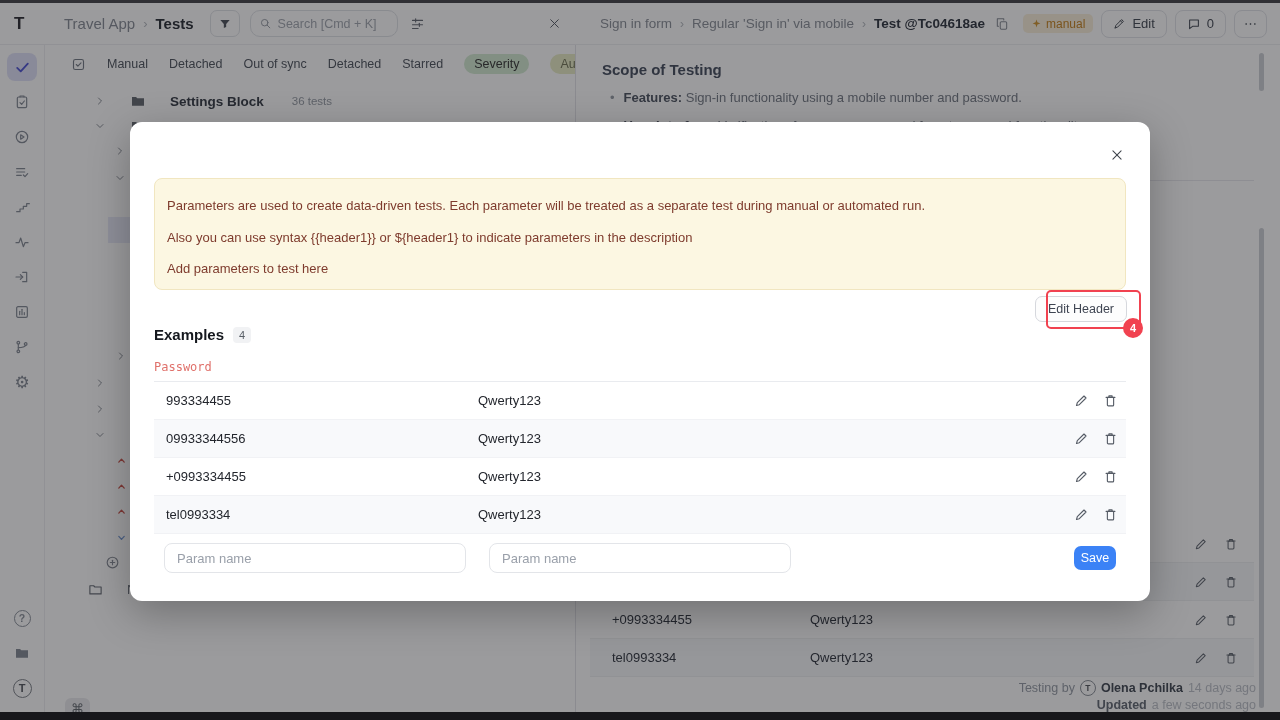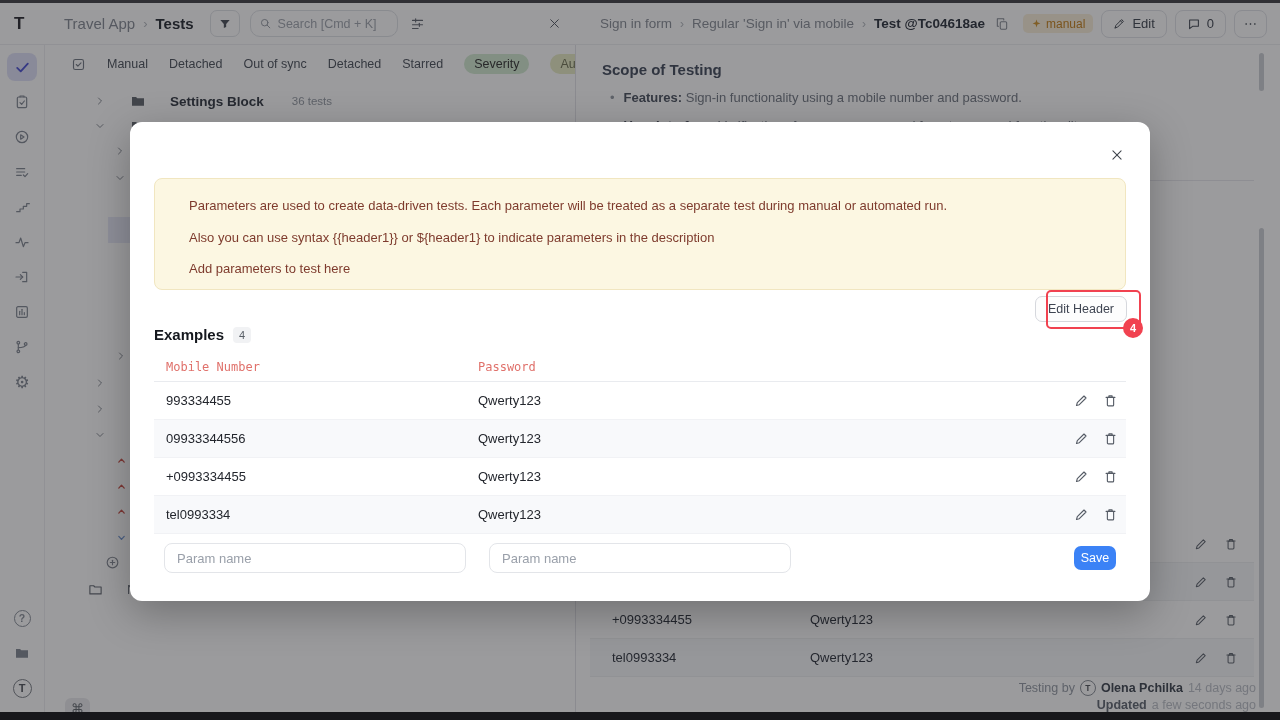--- a/index.html
+++ b/index.html
@@ -83,21 +83,21 @@
   .meta .dim { color:#c0c4cb; }
   .meta .upd { font-weight:700; color:#6a707a; }
   .avatar { width:16px; height:16px; border:1.4px solid #8f949c; border-radius:50%; font-size:8.5px; font-weight:800; color:#5c6066; display:flex; align-items:center; justify-content:center; }
   .sb { position:absolute; right:16px; width:5px; border-radius:3px; background:#cfd2d7; }
 
   
   .overlay { left:0; top:0; width:1280px; height:720px; background:rgba(5,6,10,0.40); z-index:10; }
   .modal { left:130px; top:122px; width:1020px; height:479px; background:#fff; border-radius:12px; box-shadow:0 12px 42px rgba(0,0,0,.28); z-index:20; }
   .m-title { left:24px; top:15px; font-size:18px; font-weight:700; color:#2b3852;margin-top:41px; }
   .m-close { right:22px; top:22px; color:#3e434b; width:22px; height:22px; display:flex; align-items:center; justify-content:center; }
-  .m-info { left:24px; top:56px; width:972px; height:112px; background:#fcf7e2; border:1px solid #f1e6c0; border-radius:8px; padding:19px 34px; }
+  .m-info { left:24px; top:56px; width:972px; height:112px; background:#fcf7e2; border:1px solid #f1e6c0; border-radius:8px; padding:19px 12px; }
   .m-info p { font-size:13px; color:#7e3b2d; margin-bottom:16.5px; }
   .m-editheader { right:23px; top:174px; height:26px; padding:0 12px; border:1px solid #d6d8dd; border-radius:7px; background:#fdfdfd; font-size:12.5px; color:#3f4552; font-family:"Liberation Sans",sans-serif; }
   .m-examples { left:24px; top:204px; display:flex; align-items:center; gap:9px; }
   .m-examples .ttl { font-size:15px; font-weight:800; color:#15181e; }
   .m-examples .cntb { background:#f1f2f4; border-radius:4px; padding:2px 6px; font-size:11px; color:#585e66; }
   .m-table { left:24px; top:230px; width:972px; }
   .mt-head { display:flex; height:30px; align-items:center; font-family:"DejaVu Sans Mono", monospace; font-size:12px; color:#e0716b; border-bottom:1px solid #e9ebef; }
   .mt-c1 { width:324px; padding-left:12px; }
   .mt-c2 { flex:1; }
   .mt-row { display:flex; height:38px; align-items:center; font-size:13px; color:#23262d; border-bottom:1px solid #f1f2f5; }
@@ -514,21 +514,20 @@
     <p>Also you can use syntax {{header1}} or ${header1} to indicate parameters in the description</p>
     <p>Add parameters to test here</p>
   </div>
   <button class="abs m-editheader">Edit Header</button>
   <div class="abs m-examples">
     <span class="ttl">Examples</span>
     <span class="cntb">4</span>
   </div>
   <div class="abs m-table">
     <div class="mt-head">
-      <span class="mt-c1">Mobile Number</span>
       <span class="mt-c2">Password</span>
     </div>
     <div class="mt-row" style="background:#fff;">
       <span class="mt-c1">993334455</span>
       <span class="mt-c2">Qwerty123</span>
       <span class="mt-icons">
           <button class="icbtn">
             <svg class="ic" width="15" height="15" viewBox="0 0 24 24">
               <path d="M4 20l1.3-4.5L16 4.8l3.2 3.2L8.5 18.7 4 20z"></path>
             </svg>

